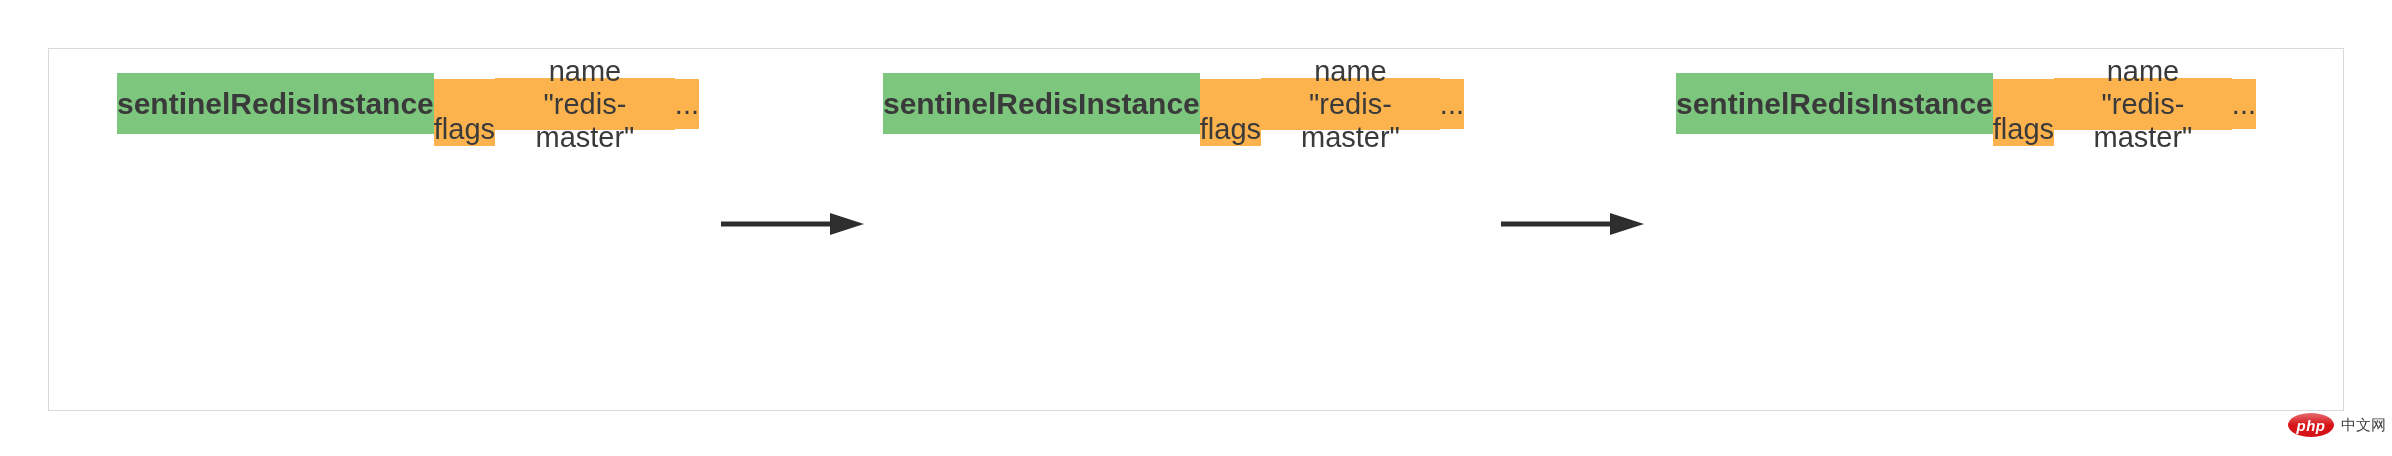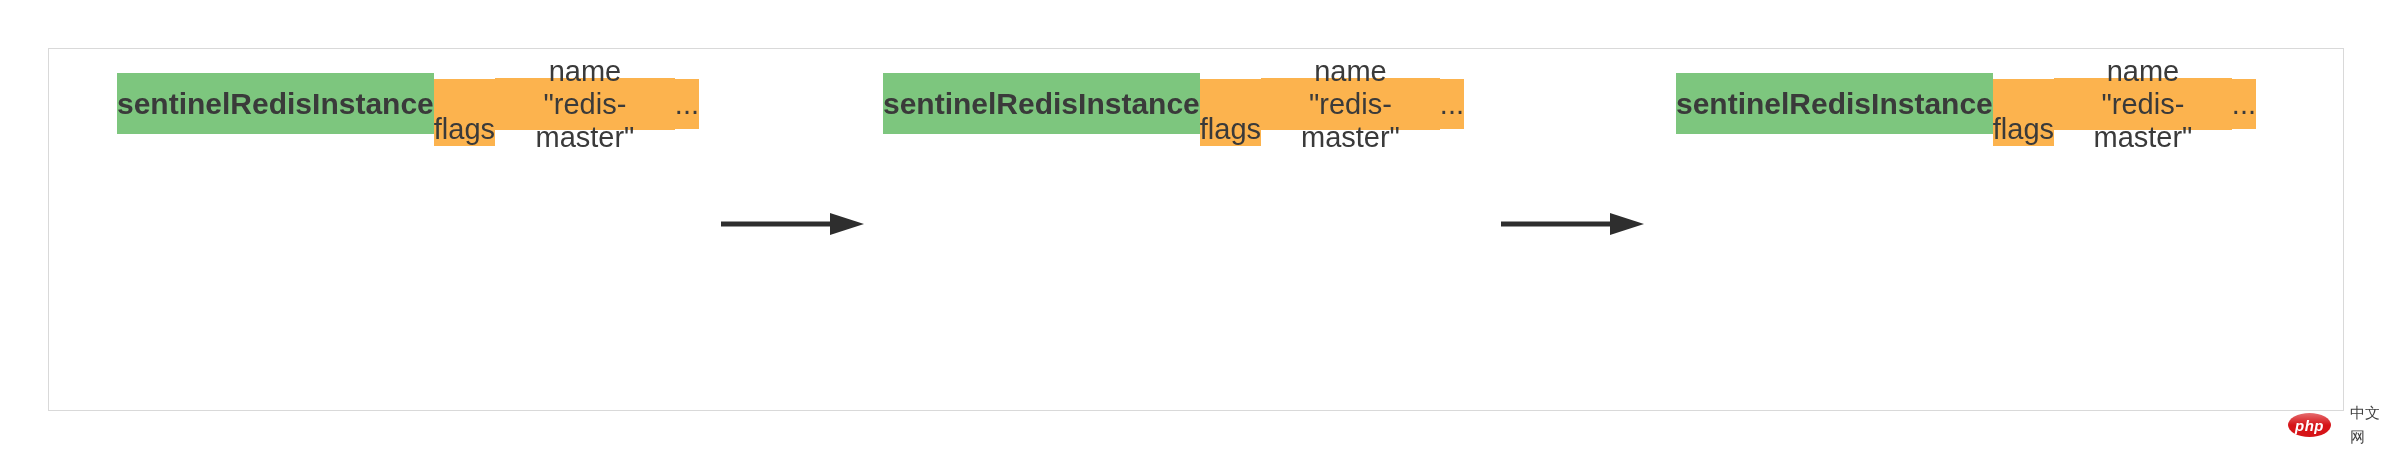--- a/index.html
+++ b/index.html
@@ -49,21 +49,21 @@
     display:flex;align-items:center;
   }
   .wm-badge{
     width:46px;height:24px;border-radius:50%;
     background:linear-gradient(180deg,rgba(255,255,255,.38),rgba(255,255,255,0) 50%),var(--badge-red);
     display:flex;align-items:center;justify-content:center;
     color:#ffffff;font-size:15px;font-weight:bold;font-style:italic;
     letter-spacing:.5px;
   }
   .wm-site{
-    margin-left:19px;font-size:15px;color:#3f3f3f;line-height:24px;
+    margin-left:7px;font-size:15px;color:#3f3f3f;line-height:24px;
   }
 </style>
 </head>
 <body>
 
 <div class="canvas">
   <div class="frame">
 
     <div class="sri-table t1">
       <div class="hdr">

